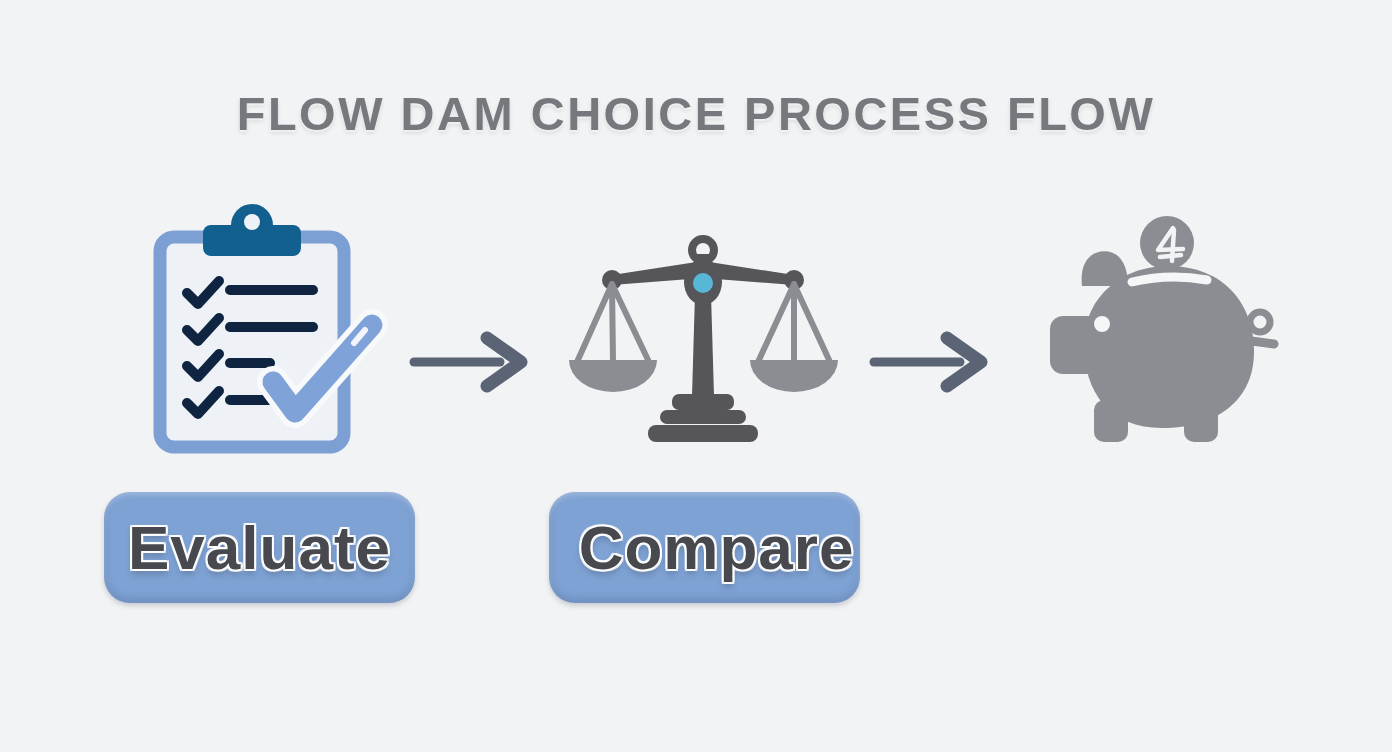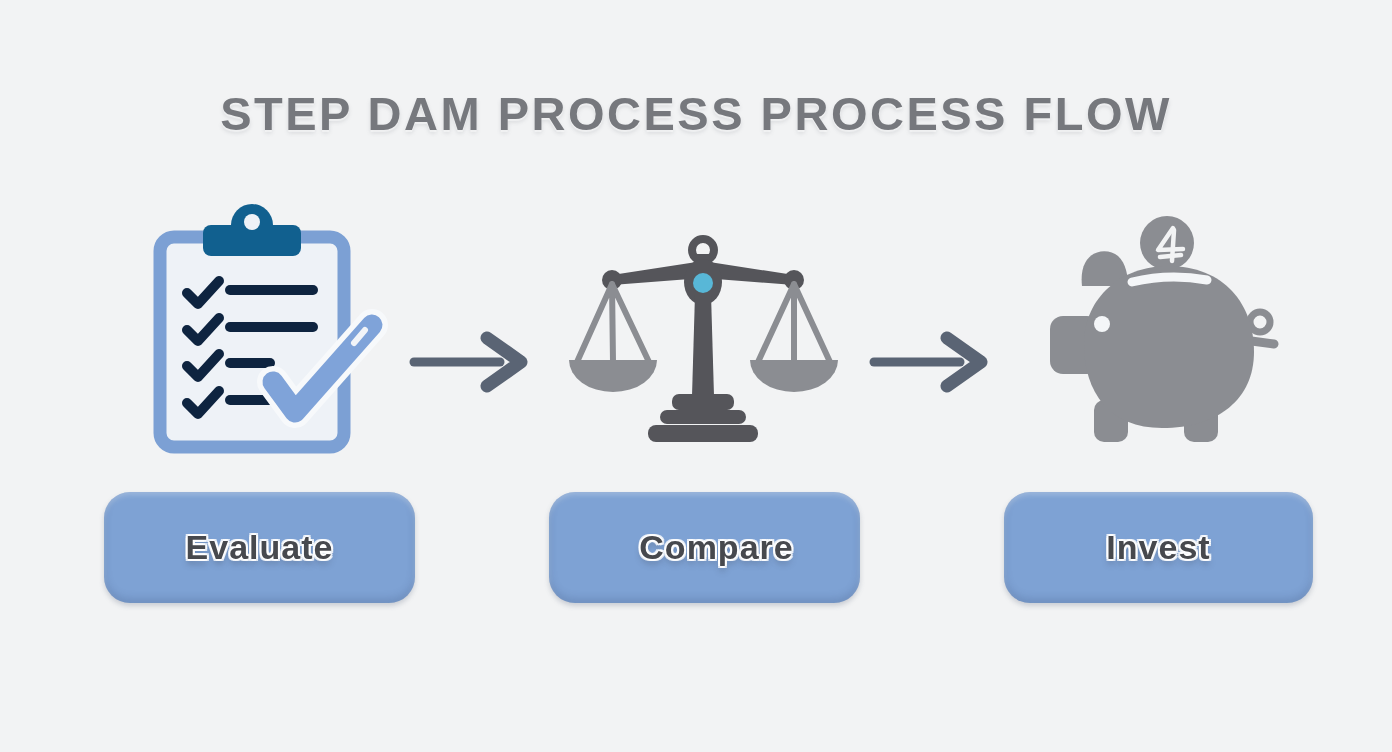--- a/index.html
+++ b/index.html
@@ -42,21 +42,21 @@
   .icon-abs{position:absolute;}
   .step-button{
     position:absolute;
     top:492px;
     height:111px;
     background:var(--button-fill);
     border:none;
     border-radius:26px;
     display:flex;align-items:center;justify-content:center;
     font-family:"Liberation Sans",sans-serif;
-    font-size:34px;font-weight:bold;
+    font-size:62px;font-weight:bold;
     color:var(--button-text);
     letter-spacing:1px;
     cursor:pointer;
     box-shadow:inset 0 -4px 8px rgba(40,60,100,.20),
                inset 0 3px 5px rgba(255,255,255,.28),
                0 3px 5px rgba(110,120,140,.30);
     text-shadow:2px 0 0 rgba(255,255,255,.8), -2px 0 0 rgba(255,255,255,.8),
                 0 2px 0 rgba(255,255,255,.8), 0 -2px 0 rgba(255,255,255,.8),
                 2px 2px 0 rgba(255,255,255,.8), -2px -2px 0 rgba(255,255,255,.8),
                 2px -2px 0 rgba(255,255,255,.8), -2px 2px 0 rgba(255,255,255,.8),
@@ -84,21 +84,21 @@
   .pig-s{stroke:var(--piggy);fill:none;stroke-linecap:round;}
   .coin-g{stroke:var(--coin-glyph);fill:none;stroke-width:4.5;stroke-linecap:round;stroke-linejoin:round;}
   .white-s{stroke:#f4f6f8;fill:none;stroke-linecap:round;}
   .white-f{fill:#f4f6f8;}
 </style>
 </head>
 <body>
 
 <div class="canvas">
 
-  <h1 class="page-title">STEP DAM PROCESS PROCESS FLOW</h1>
+  <h1 class="page-title">FLOW DAM CHOICE PROCESS FLOW</h1>
 
   <svg class="icon-abs" style="left:148px;top:196px" width="240" height="260" viewBox="0 0 240 260">
     <rect class="paper" x="12" y="41" width="184" height="210" rx="14"></rect>
     <circle class="clip" cx="104" cy="29" r="21"></circle>
     <rect class="clip" x="55" y="29" width="98" height="31" rx="8"></rect>
     <circle class="hole" cx="104" cy="26" r="8"></circle>
     <path class="ink" d="M39,97 l11,11 l21,-23"></path>
     <path class="ink" d="M82,94 H165"></path>
     <path class="ink" d="M39,134 l11,11 l21,-23"></path>
     <path class="ink" d="M82,131 H165"></path>
@@ -161,17 +161,14 @@
   </svg>
 
   <button class="step-button" id="btn-evaluate">
     <span>Evaluate</span>
   </button>
 
   <button class="step-button" id="btn-compare">
     <span>Compare</span>
   </button>
 
-  <button class="step-button" id="btn-invest">
-    <span>Invest</span>
-  </button>
 
 </div>
 
 </body></html>

